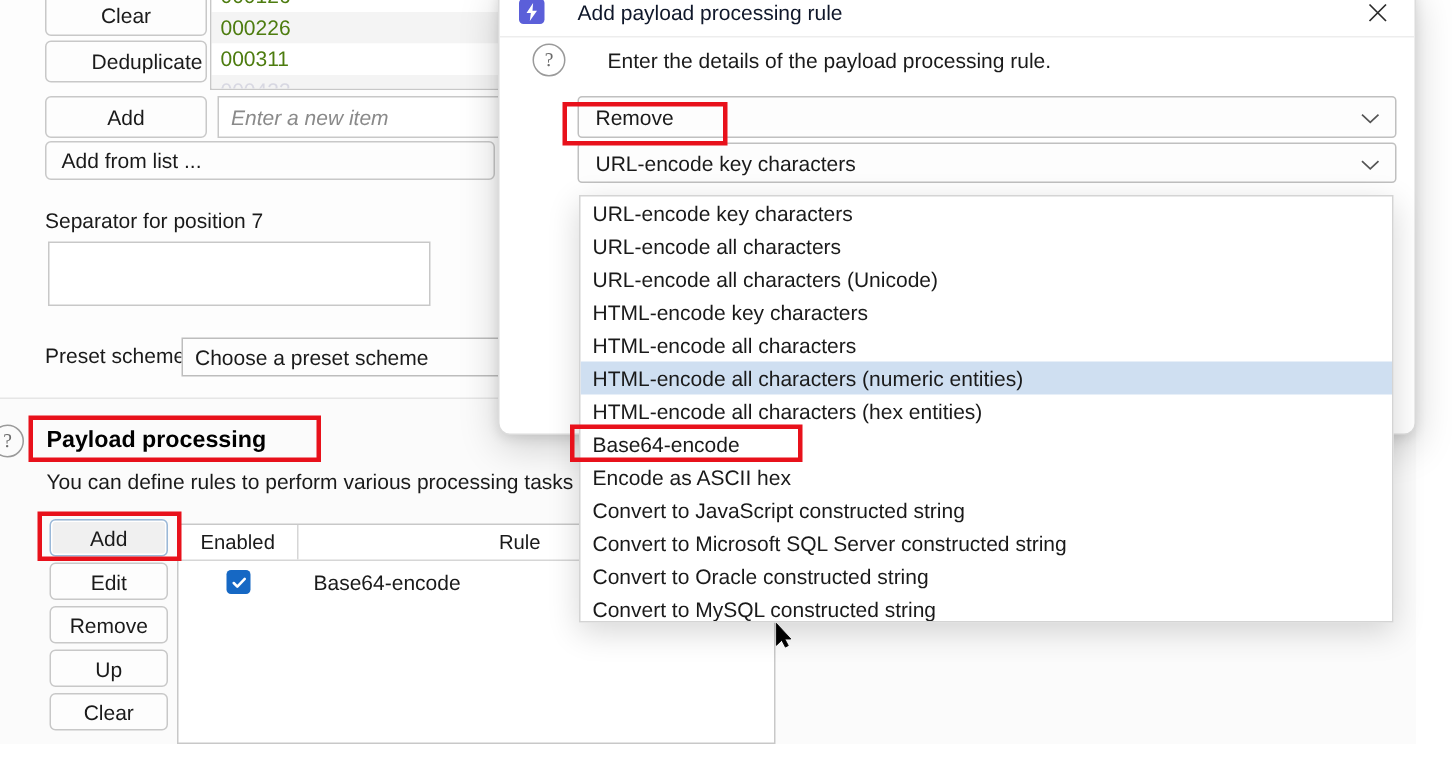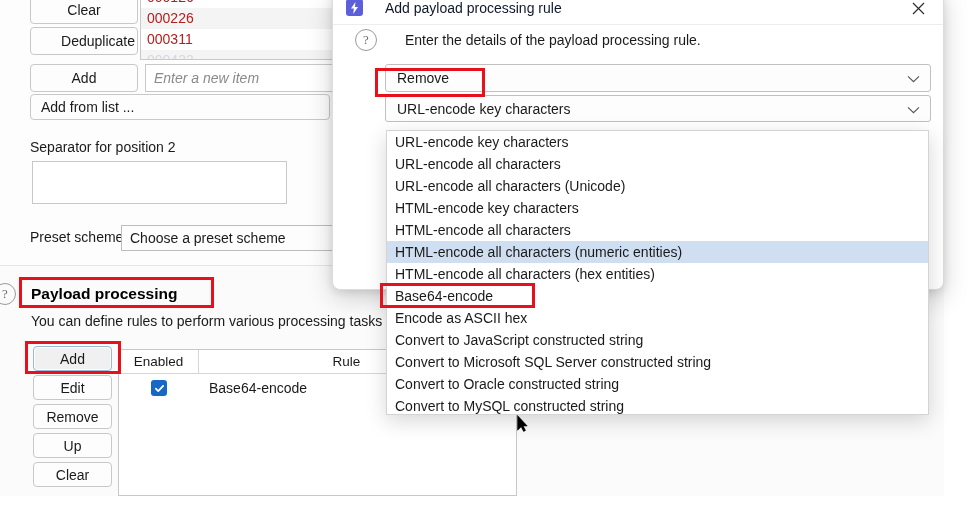--- a/index.html
+++ b/index.html
@@ -51,21 +51,21 @@
   .listbox {
     position:absolute; left:140px; top:-14px; width:225px; height:74px;
     background:#ffffff;
     border:1px solid #c8c8c8;
     overflow:hidden;
   }
   .listbox-row {
     height:21px; line-height:21px;
     padding-left:6px;
     font-size:14px;
-    color:#b91c1c;
+    color:#4d7c0f;
     background:#ffffff;
   }
   .listbox-row.alt { background:#f4f4f4; }
   .listbox-row.cut { color:#d8d8e2; }
 
   
   .newitem {
     position:absolute; left:145px; top:64px; width:300px; height:28px;
     background:#ffffff; border:1px solid #c8c8c8;
     display:flex; align-items:center; padding-left:8px;text-align:right;
@@ -227,21 +227,21 @@
         <div class="listbox-row">000126</div>
         <div class="listbox-row alt">000226</div>
         <div class="listbox-row">000311</div>
         <div class="listbox-row alt cut">000433</div>
       </div>
 
       <div class="newitem">
         <span class="ph">Enter a new item</span>
       </div>
 
-      <div class="sep-label">Separator for position 2</div>
+      <div class="sep-label">Separator for position 7</div>
       <div class="sep-input"></div>
 
       <div class="preset-label">Preset schemes:</div>
       <div class="preset-combo">
         <span>Choose a preset scheme</span>
       </div>
 
       <div class="help-circle pp-help">?</div>
       <div class="pp-title">Payload processing</div>
       <div class="pp-desc">You can define rules to perform various processing tasks</div>

